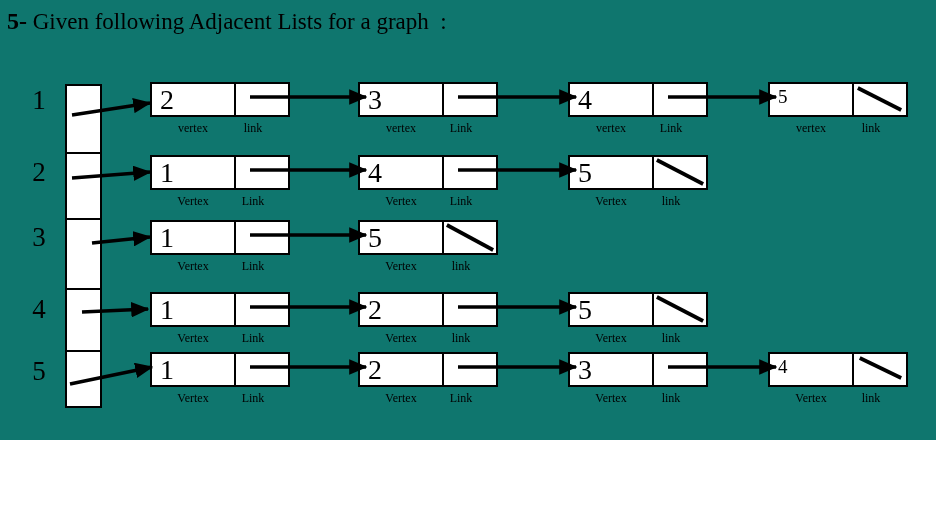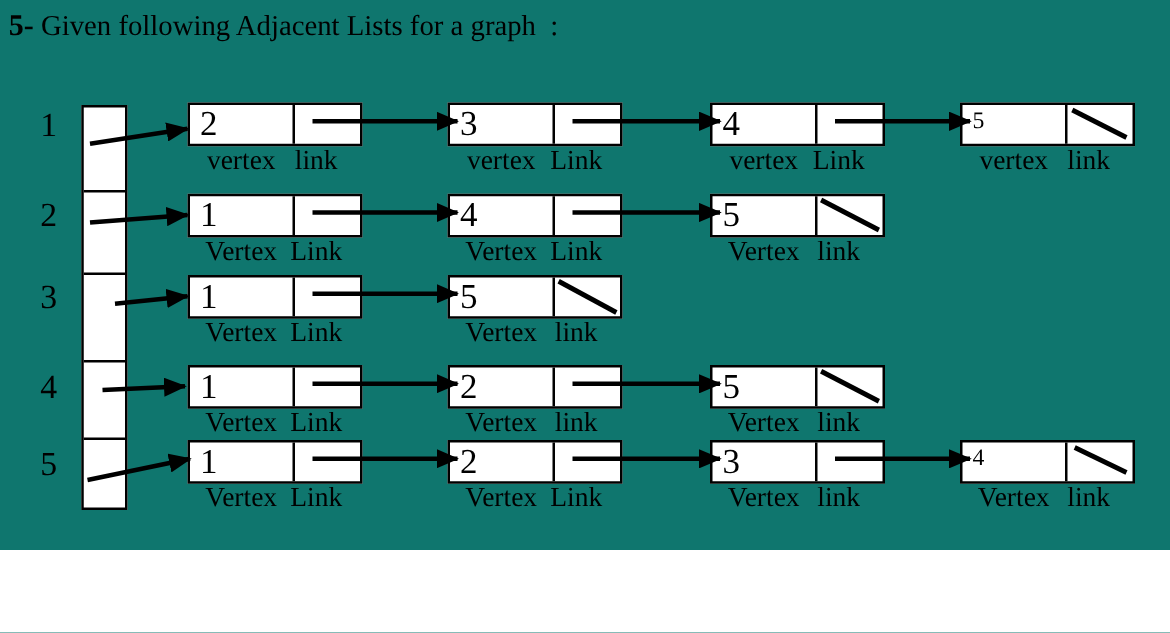--- a/index.html
+++ b/index.html
@@ -18,21 +18,21 @@
   .acell:last-child{border-bottom:none;}
   
   .node{position:absolute;width:140px;height:35px;}
   .nbox{position:absolute;left:0;top:0;width:140px;height:35px;border:2px solid #000;
         box-sizing:border-box;display:flex;background:#fff;}
   .vcell{width:84px;border-right:2px solid #000;box-sizing:border-box;position:relative;}
   .lcell{flex:1;position:relative;}
   .num{position:absolute;left:8px;top:-1px;font-size:28px;line-height:33px;}
   .num.small{font-size:19px;line-height:22px;top:2px;left:8px;}
   .slash{position:absolute;left:0;top:0;width:100%;height:100%;display:block;}
-  .lbl{position:absolute;top:37px;font-size:22px;line-height:18px;text-align:center;}
+  .lbl{position:absolute;top:37px;font-size:12px;line-height:18px;text-align:center;}
   .lbl.v{left:0;width:86px;}
   .lbl.l{left:76px;width:54px;}
   
   #arrows{position:absolute;left:0;top:0;width:936px;height:506px;pointer-events:none;}
   #arrows line{stroke:#000;stroke-width:3.5;}
 </style>
 </head>
 <body>
 
 <div id="page">

